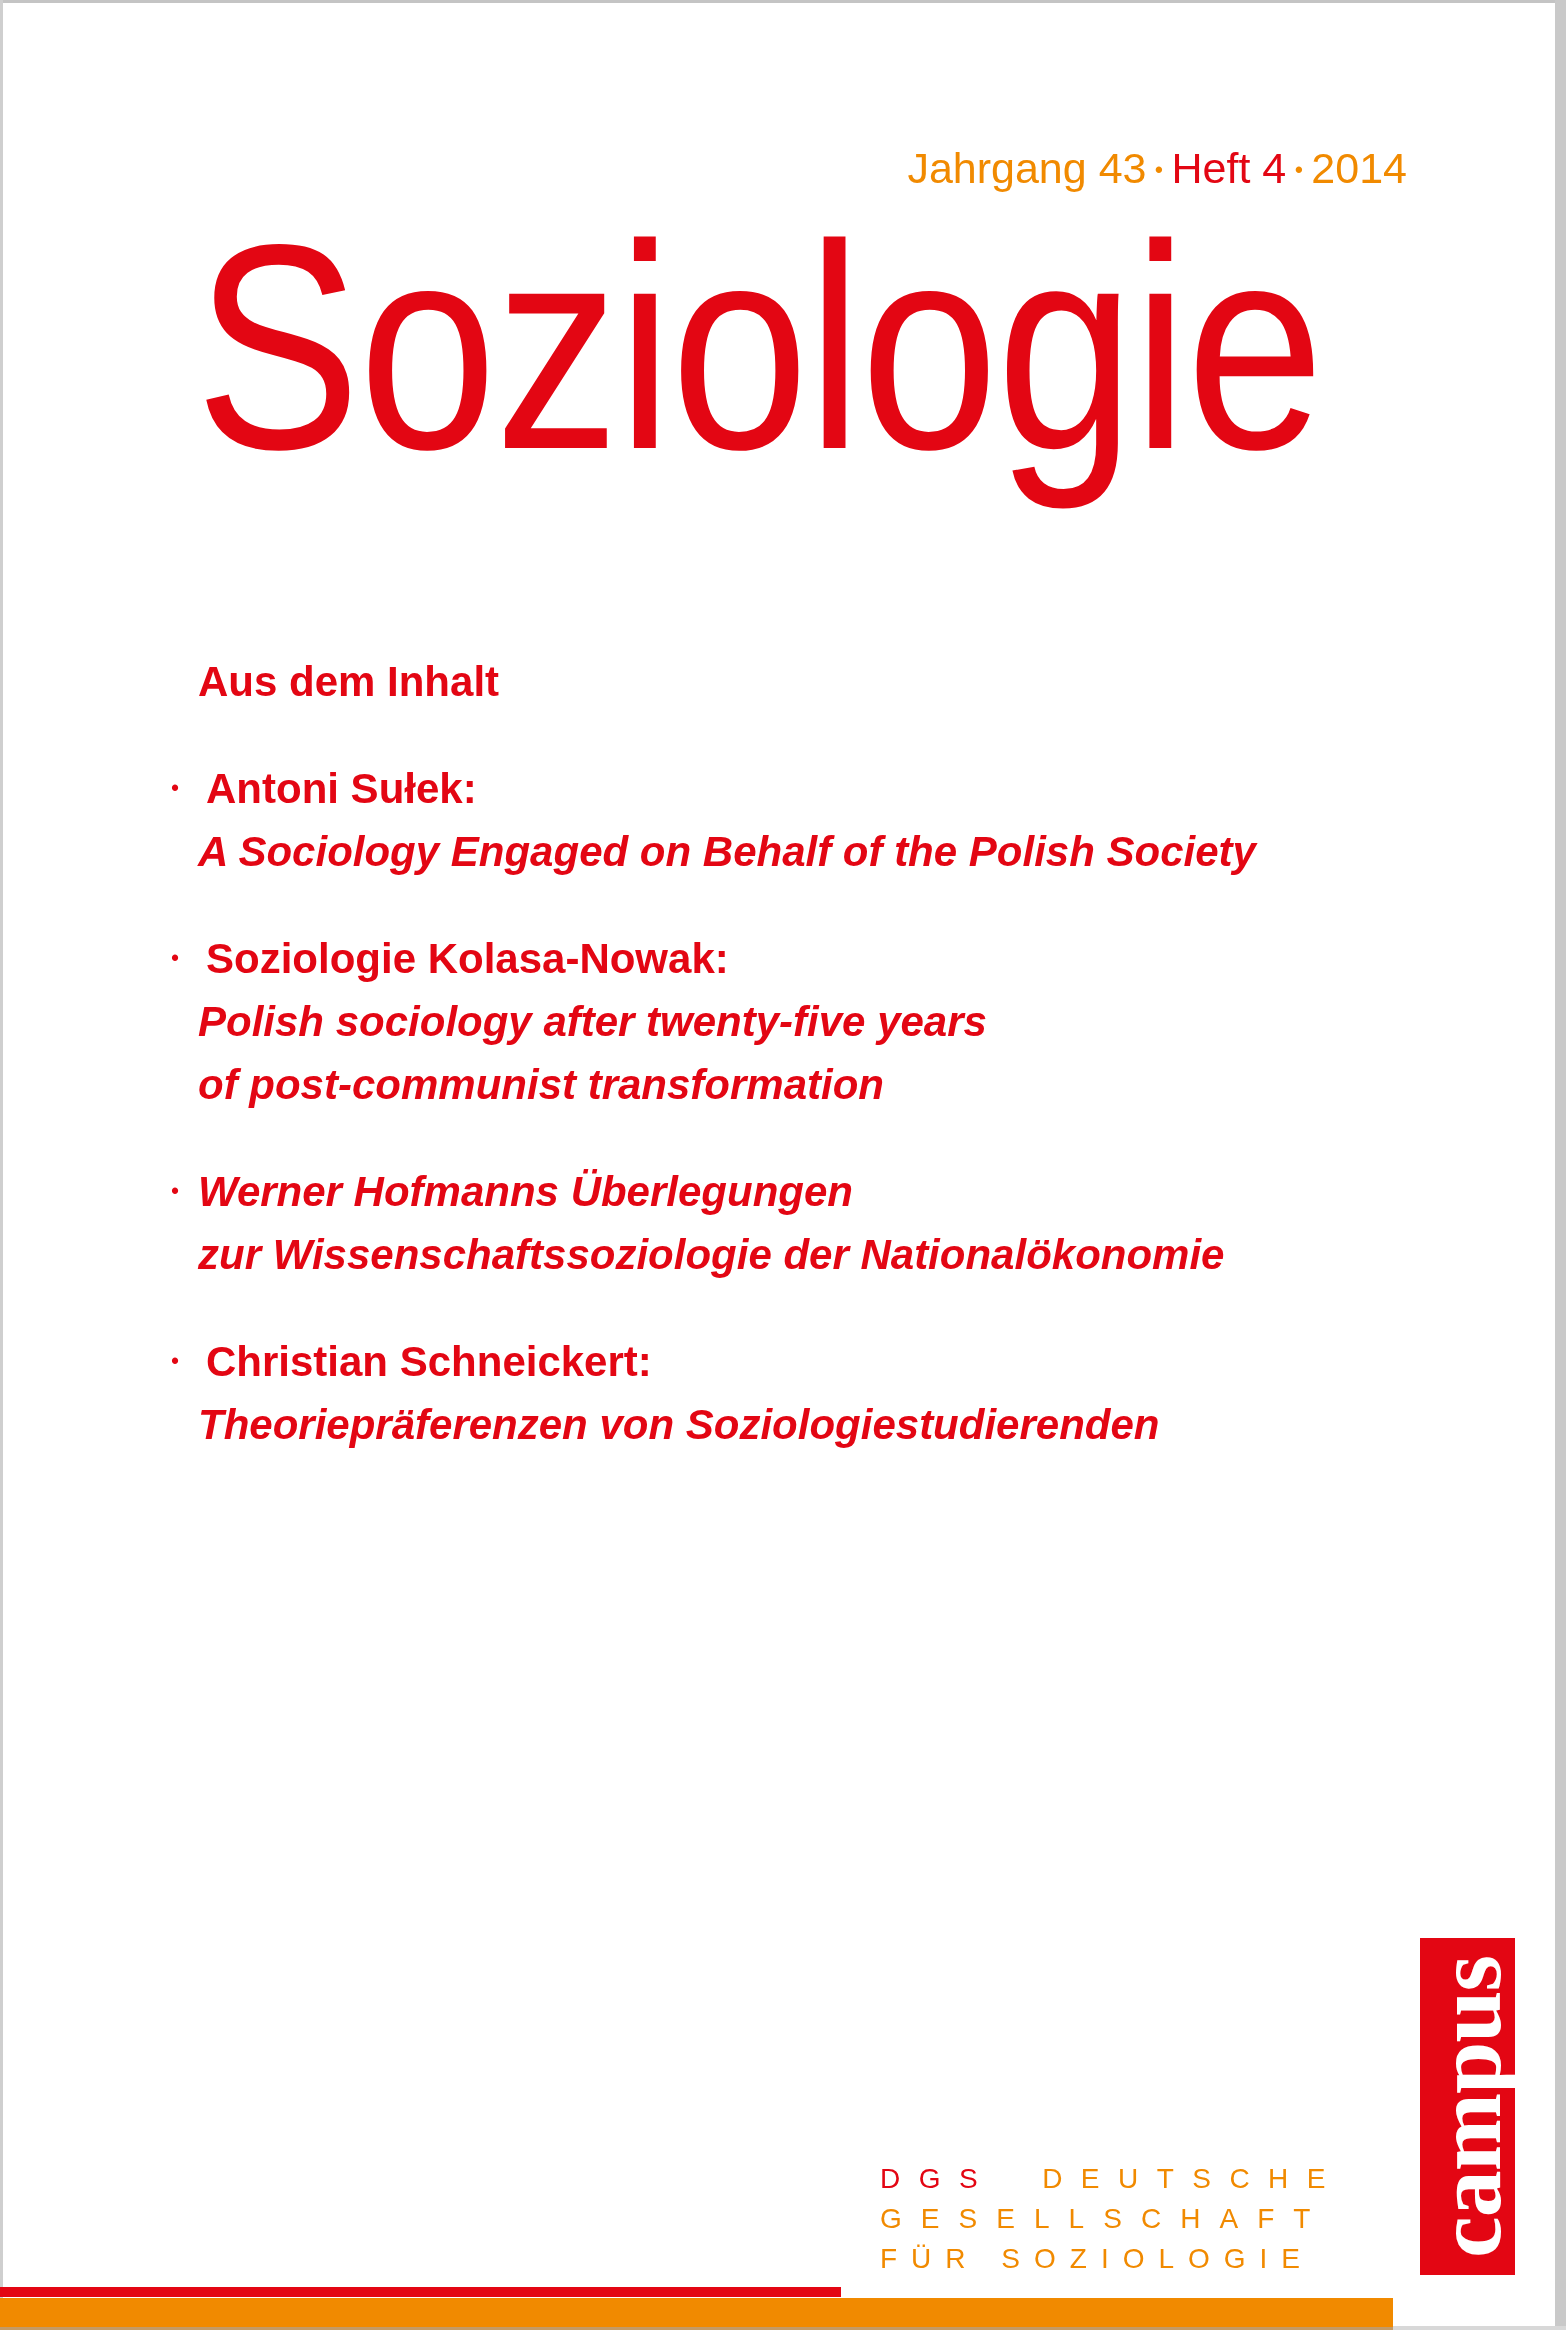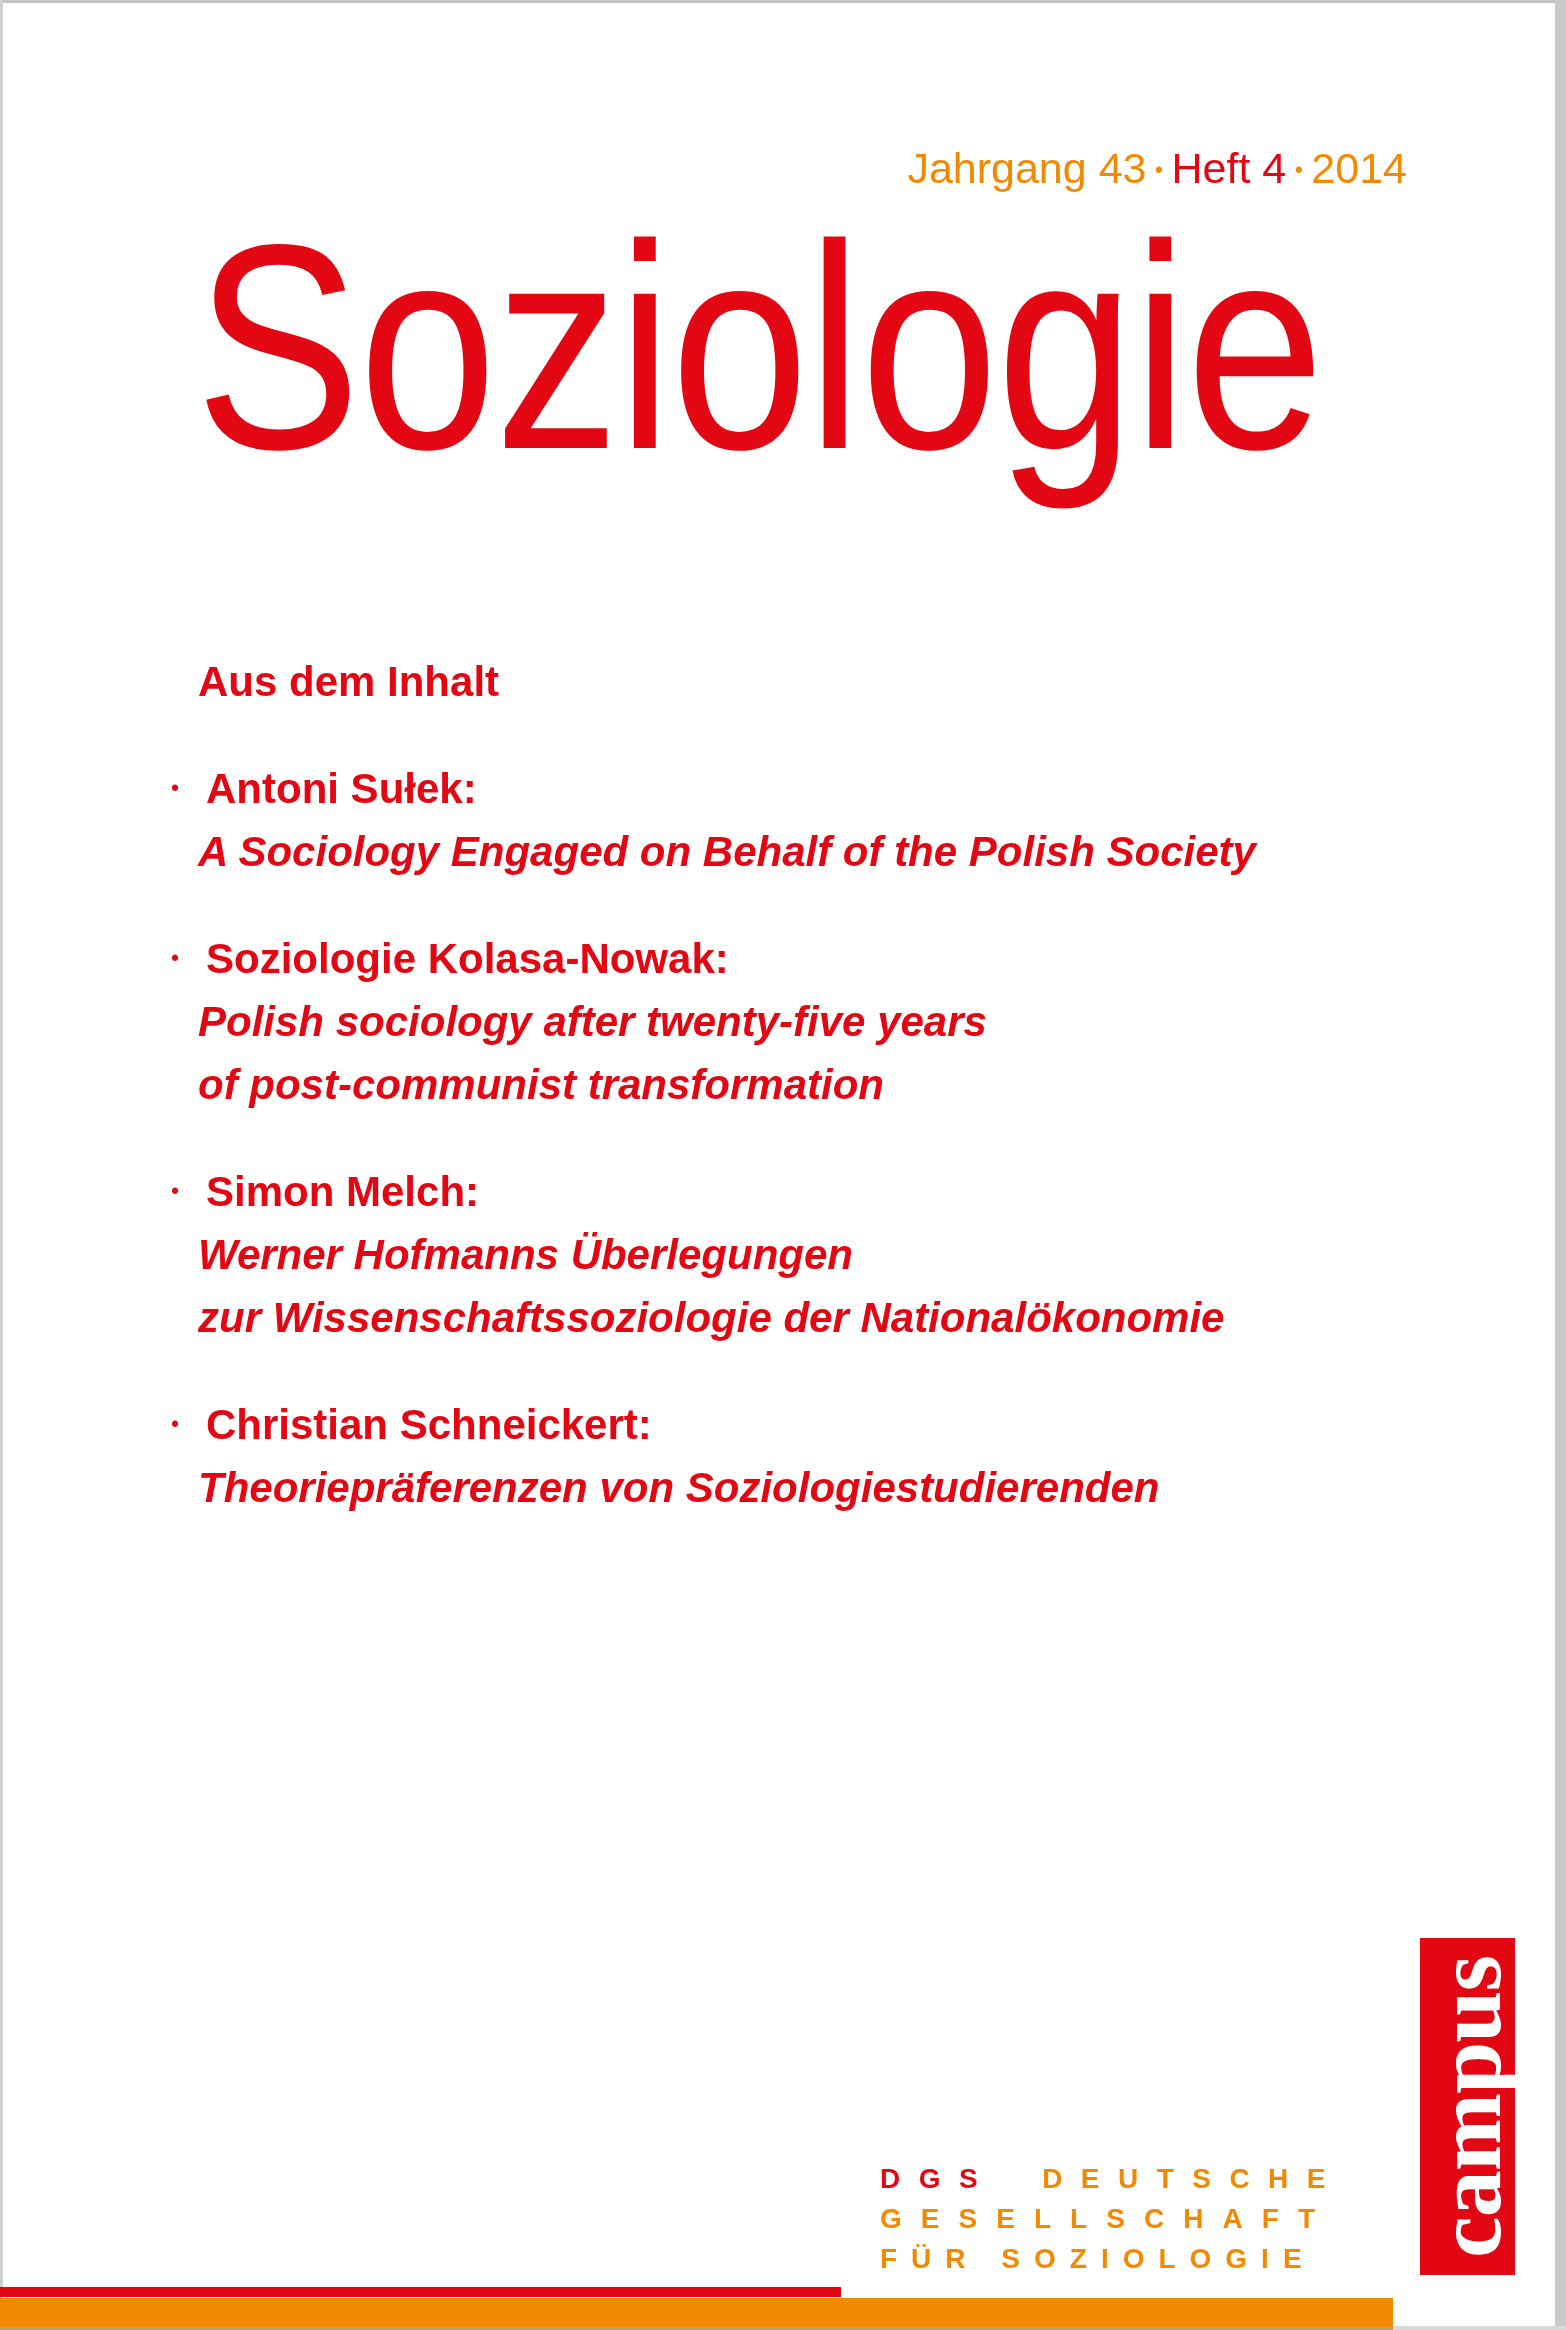--- a/index.html
+++ b/index.html
@@ -38,21 +38,21 @@
   .entry{position:relative;margin-top:44px;}
   .line{line-height:63px;white-space:nowrap;}
   .name{font-weight:bold;margin-left:8px;}
   .ital{font-weight:bold;font-style:italic;}
   .bullet{
     position:absolute;left:-27px;top:0;line-height:63px;font-size:23px;
     color:var(--color-red);
   }
 
   
-  .society{position:absolute;left:880px;top:2159px;font-weight:bold;font-size:28px;line-height:40px;white-space:nowrap;}
+  .society{position:absolute;left:880px;top:2159px;font-weight:normal;font-size:28px;line-height:40px;white-space:nowrap;}
   .soc-abbr{color:var(--color-red);letter-spacing:0.66em;}
   .soc-word{color:var(--color-orange);}
   .ls1{letter-spacing:0.66em;margin-left:46px;}
   .ls2{letter-spacing:0.68em;}
   .ls3{letter-spacing:0.50em;}
 
   
   .campus-box{position:absolute;left:1420px;top:1938px;width:95px;height:337px;background:var(--color-red);}
   .campus-text{
     position:absolute;left:50%;top:50%;transform:translate(-50%,-50%) rotate(-90deg);
@@ -90,21 +90,20 @@
 
     <div class="entry">
       <span class="bullet">•</span>
       <div class="line name">Soziologie Kolasa-Nowak:</div>
       <div class="line ital">Polish sociology after twenty-five years</div>
       <div class="line ital">of post-communist transformation</div>
     </div>
 
     <div class="entry">
       <span class="bullet">•</span>
-      <div class="line name">Simon Melch:</div>
       <div class="line ital">Werner Hofmanns Überlegungen</div>
       <div class="line ital">zur Wissenschaftssoziologie der Nationalökonomie</div>
     </div>
 
     <div class="entry">
       <span class="bullet">•</span>
       <div class="line name">Christian Schneickert:</div>
       <div class="line ital">Theoriepräferenzen von Soziologiestudierenden</div>
     </div>
   </div>

